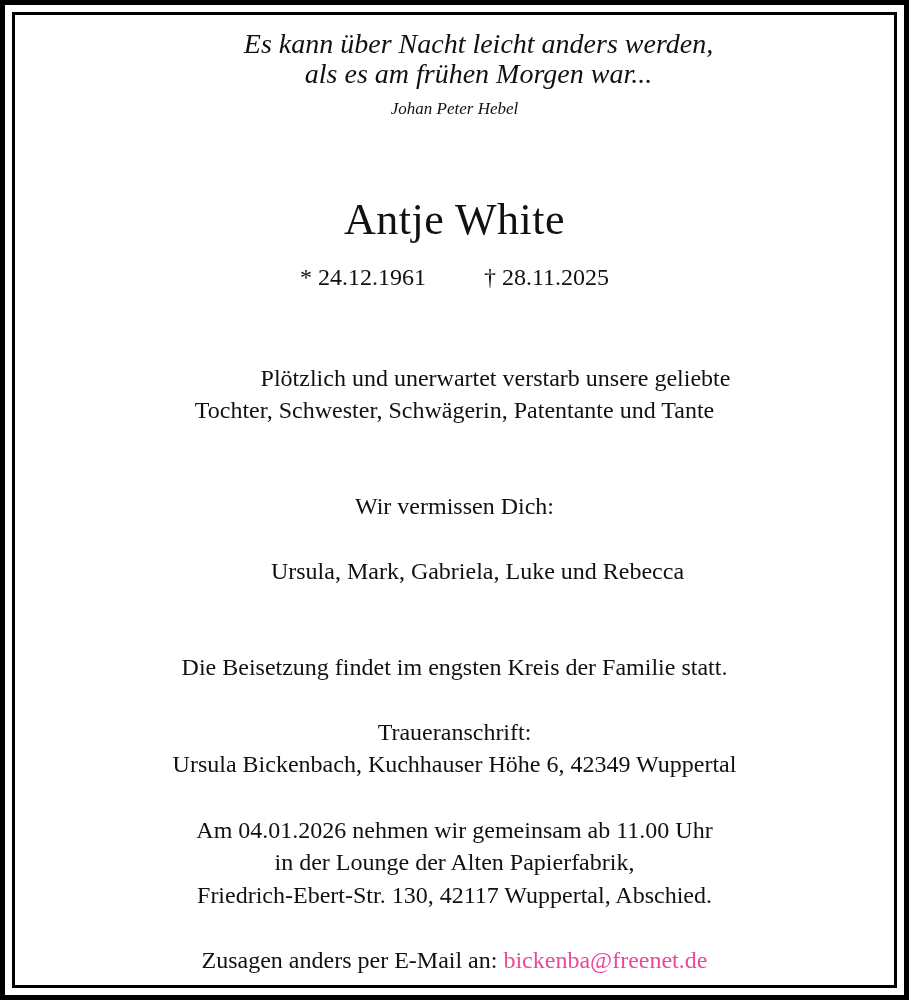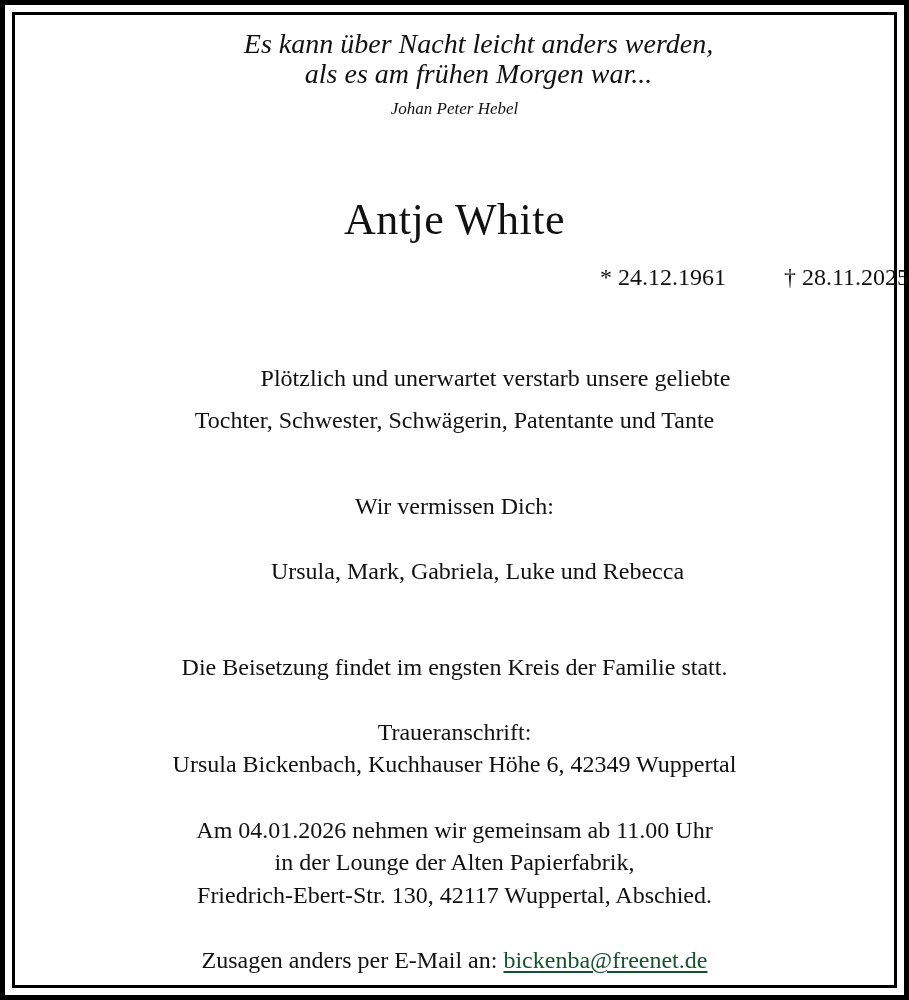--- a/index.html
+++ b/index.html
@@ -56,53 +56,52 @@
       font-size: 24px;
     }
     .dates .gap {
       display: inline-block;
       width: 46px;
     }
     .body-text {
       font-size: 24px;
     }
     .email {
-      text-decoration: underline;
       text-underline-offset: 3px;
-      color: #14532d;
+      color: #ec4899;
     }
   </style>
 </head>
 <body>
 
 <div class="frame-outer">
   <div class="frame-inner"></div>
 </div>
 
 <section>
 
   <div>
     <div class="line quote" style="top:30px;">Es kann über Nacht leicht anders werden,</div>
     <div class="line quote" style="top:60px;">als es am frühen Morgen war...</div>
     <div class="line author" style="top:100px;">Johan Peter Hebel</div>
   </div>
 
   <div class="line name" style="top:198px;">Antje White</div>
 
-  <div class="line dates" style="top:265px;text-align:right;">
+  <div class="line dates" style="top:265px;">
     <span>*</span>
     <span>24.12.1961</span>
     <span class="gap"></span>
     <span>†</span>
     <span>28.11.2025</span>
   </div>
 
   <div>
     <div class="line body-text" style="top:366px;margin-left:41px;">Plötzlich und unerwartet verstarb unsere geliebte</div>
-    <div class="line body-text" style="top:408px;">Tochter, Schwester, Schwägerin, Patentante und Tante</div>
+    <div class="line body-text" style="top:398px;">Tochter, Schwester, Schwägerin, Patentante und Tante</div>
   </div>
 
   <div class="line body-text" style="top:494px;font-family:Liberation Serif, serif;">Wir vermissen Dich:</div>
   <div class="line body-text" style="top:559px;margin-left:23px;">Ursula, Mark, Gabriela, Luke und Rebecca</div>
 
   <div class="line body-text" style="top:655px;">Die Beisetzung findet im engsten Kreis der Familie statt.</div>
 
   <div>
     <div class="line body-text" style="top:720px;">Traueranschrift:</div>
     <div class="line body-text" style="top:752px;">Ursula Bickenbach, Kuchhauser Höhe 6, 42349 Wuppertal</div>

